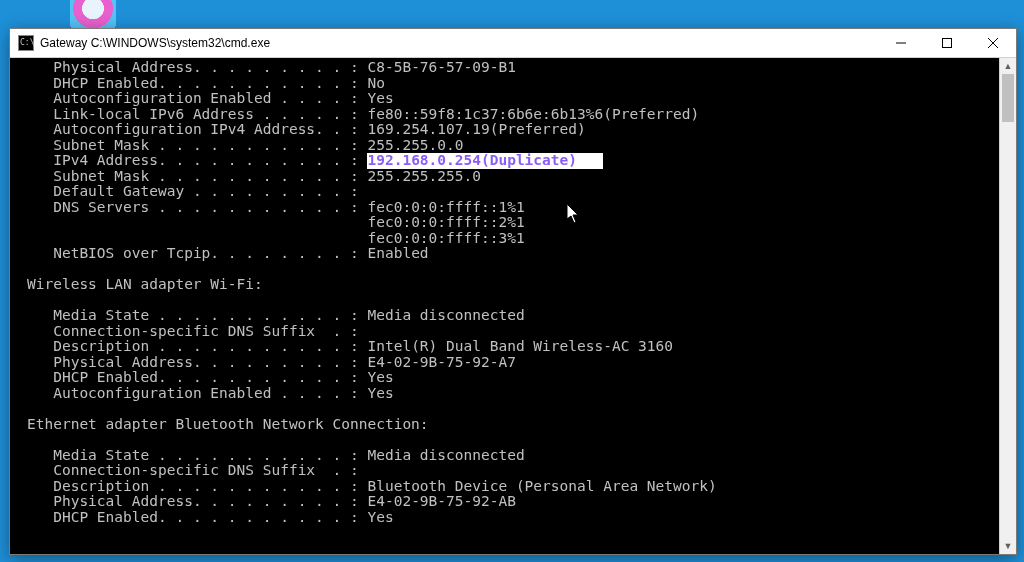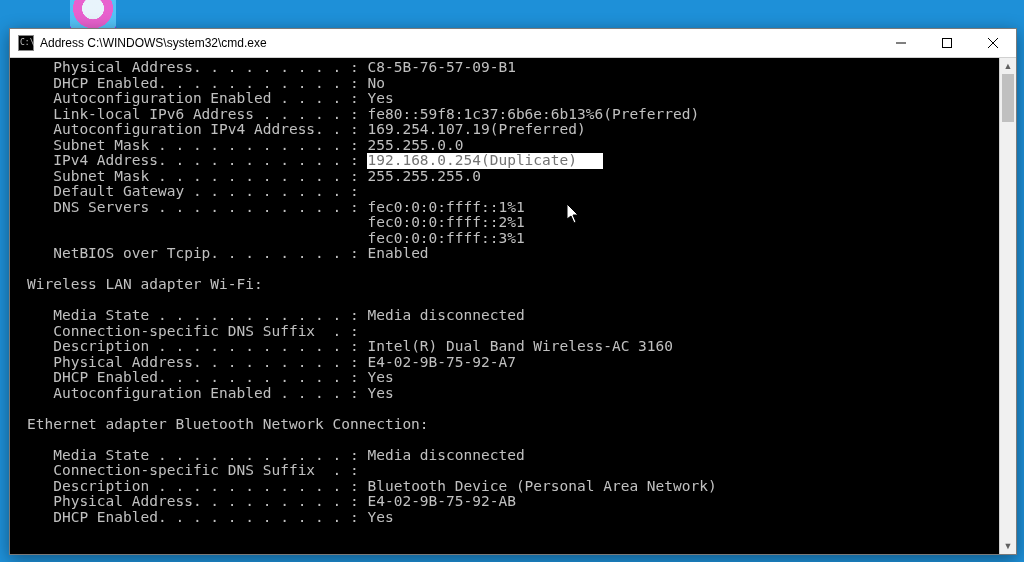--- a/index.html
+++ b/index.html
@@ -18,39 +18,39 @@
   .client{flex:1 1 auto;background:#000;position:relative;overflow:hidden;}
   .scrollbar{position:absolute;right:0;top:0;bottom:0;width:16px;background:#f0f0f0;border-left:1px solid #d0d0d0;}
   .scroll-up,.scroll-down{position:absolute;left:0;width:16px;height:16px;display:flex;align-items:center;justify-content:center;color:#606060;font-size:9px;}
   .scroll-up{top:0;} .scroll-down{bottom:0;}
   .scroll-thumb{position:absolute;left:2px;width:12px;background:#c0c0c0;}
   .term{position:absolute;left:0;top:0;right:16px;bottom:0;padding:2px 0 2px 17px;color:#c0c0c0;font-family:Consolas,"Lucida Console",monospace;font-size:14.5px;line-height:15.5px;white-space:pre;}
   .row{display:block;height:15.5px;}
   .ind{display:inline-block;}
   .lbl{display:inline-block;}
   .val{display:inline-block;}
-  .sel{background:#fff;color:#737373;}
+  .sel{background:#fff;color:#8b5cf6;font-weight:bold;}
   .cursor-arrow{position:absolute;pointer-events:none;}
   .cursor-arrow svg{display:block;filter:drop-shadow(0 0 1px #000);} 
 </style>
 </head>
 <body>
 
 <div class="desk-icon itunes"></div>
 
 <div class="win">
   <div class="titlebar">
     <span class="sys-icon">
       <svg width="16" height="16" viewBox="0 0 16 16">
         <rect x="0" y="0" width="16" height="16" fill="#000"></rect>
         <rect x="0.5" y="0.5" width="15" height="15" fill="none" stroke="#888" stroke-width="1"></rect>
         <text x="2" y="10" font-family="Consolas,monospace" font-size="8" fill="#c0c0c0">C:\</text>
       </svg>
     </span>
-    <span class="title-text">Address C:\WINDOWS\system32\cmd.exe</span>
+    <span class="title-text">Gateway C:\WINDOWS\system32\cmd.exe</span>
     <span class="spacer"></span>
     <div class="winbtn">
       <svg width="10" height="10" viewBox="0 0 10 10">
           <path d="M0 5 H10" stroke="currentColor" stroke-width="1"></path>
         </svg>
     </div>
     <div class="winbtn">
       <svg width="10" height="10" viewBox="0 0 10 10">
           <rect x="0.5" y="0.5" width="9" height="9" fill="none" stroke="currentColor" stroke-width="1"></rect>
         </svg>

